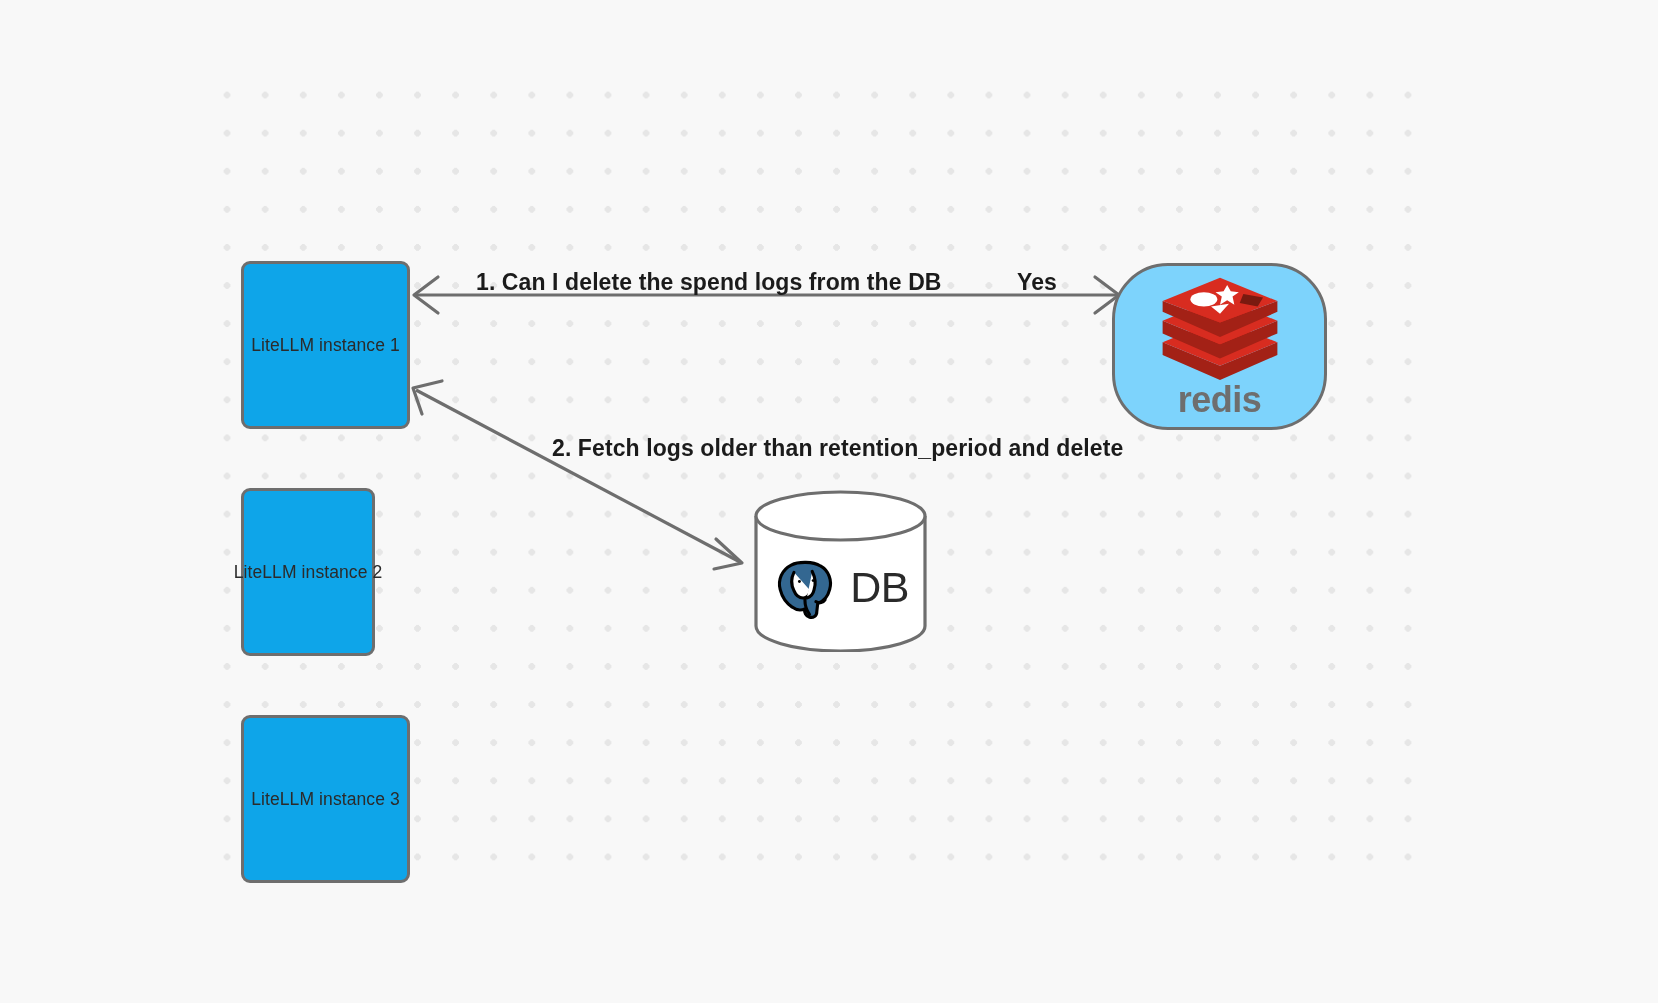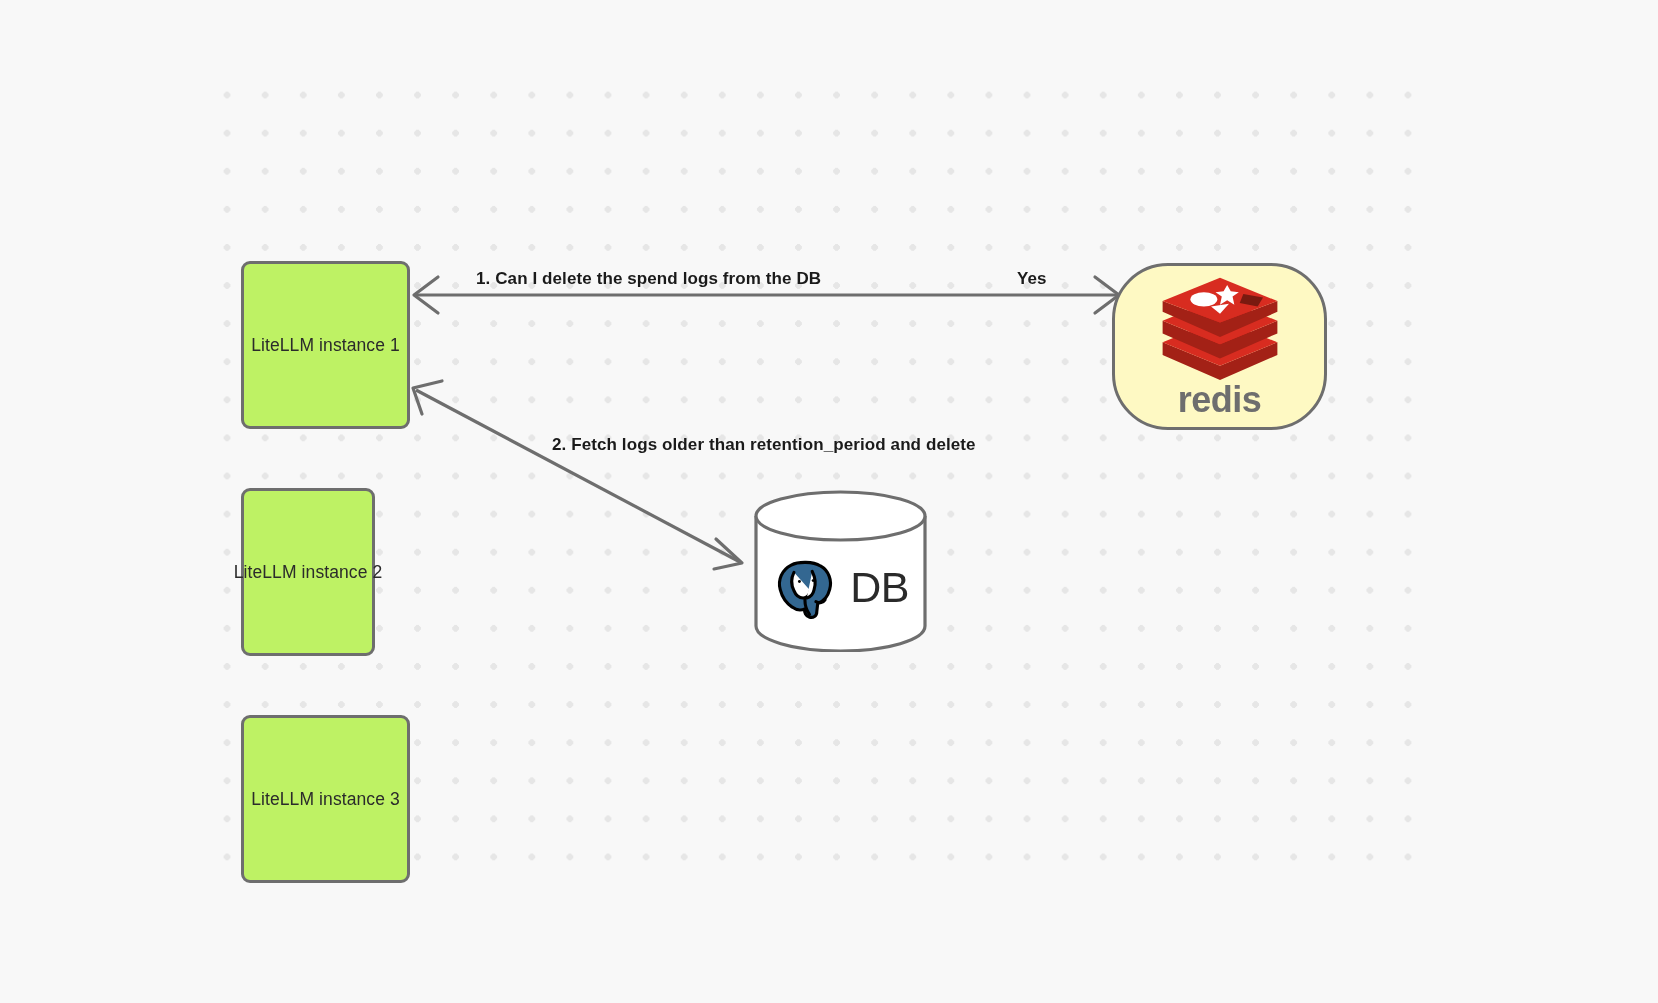--- a/index.html
+++ b/index.html
@@ -39,21 +39,21 @@
     position: absolute;
     left: 0; top: 0;
     width: 1658px;
     height: 1003px;
     pointer-events: none;
   }
 
   
   .node-box {
     position: absolute;
-    background: #bef264;
+    background: #0ea5e9;
     border: 3px solid #6e6e6e;
     border-radius: 9px;
     box-sizing: border-box;
     display: flex;
     align-items: center;
     justify-content: center;
   }
   .node-box .node-label {
     font-size: 17.5px;
     color: #2b2b2b;
@@ -66,21 +66,21 @@
   #node-litellm-2 { left: 241px; top: 488px; width: 134px; height: 168px; }
   #node-litellm-3 { left: 241px; top: 715px; width: 169px; height: 168px; }
 
   
   #node-redis {
     position: absolute;
     left: 1112px;
     top: 263px;
     width: 215px;
     height: 167px;
-    background: #fef9c3;
+    background: #7dd3fc;
     border: 3px solid #6e6e6e;
     border-radius: 56px;
     box-sizing: border-box;
     display: flex;
     flex-direction: column;
     align-items: center;
     justify-content: center;
   }
   #redis-logo { width: 126px; height: 104px; display: block; }
 
@@ -109,21 +109,21 @@
     font-weight: 400;
     color: #2a2a2a;
     letter-spacing: -0.5px;
     line-height: 1;
     font-family: "Liberation Sans", sans-serif;
   }
 
   
   .edge-label {
     position: absolute;
-    font-size: 17px;
+    font-size: 23px;
     font-weight: bold;
     color: #1b1b1b;
     white-space: nowrap;
     letter-spacing: .1px;
   }
   #label-step-1 { left: 476px; top: 269px; }
   #label-yes    { left: 1017px; top: 269px; }
   #label-step-2 { left: 552px; top: 435px; }
 </style>
 </head>

